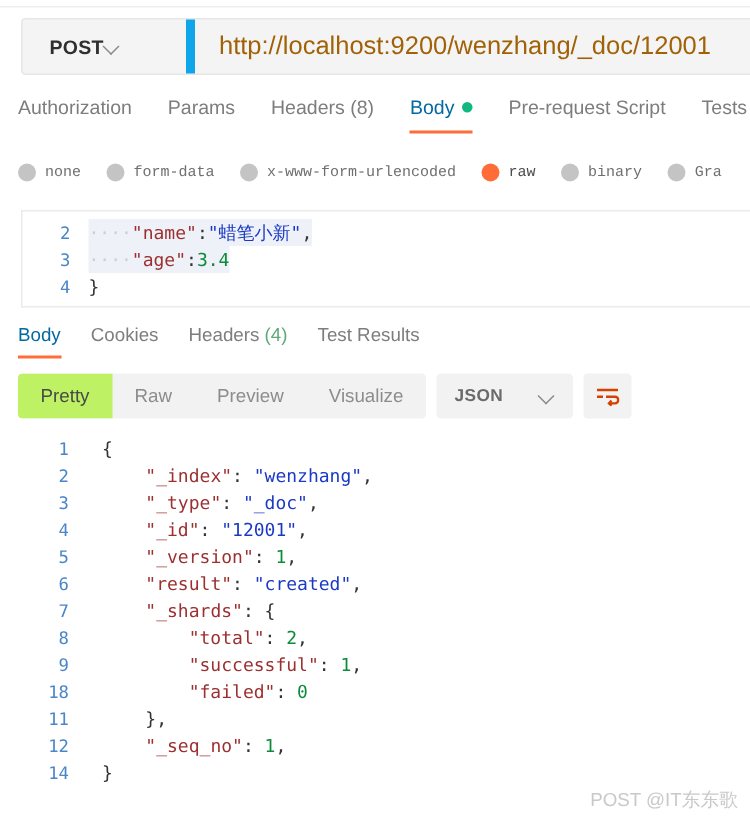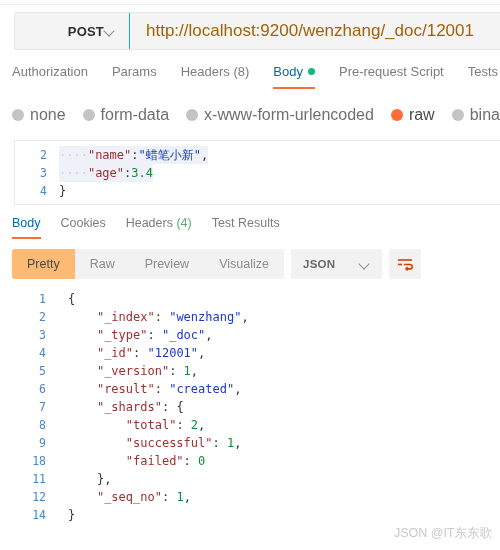--- a/index.html
+++ b/index.html
@@ -36,23 +36,23 @@
     align-items: stretch;
     background: #f4f4f4;
     border: 1px solid #e6e6e6;
     border-right: none;
     border-radius: 3px 0 0 3px;
   }
   .method-select {
     width: 115px;
     display: flex;
     align-items: center;
-    justify-content: flex-end;
+    justify-content: flex-start;
     padding: 0 14px 0 18px;
-    border-right: 1px solid #0ea5e9;
+    border-right: 6px solid #0ea5e9;
     cursor: pointer;
   }
   .method-label {
     font-size: 13px;
     font-weight: bold;
     color: #2f2f2f;
     letter-spacing: .2px;
   }
   .chevron {
     width: 11px; height: 11px;
@@ -135,22 +135,23 @@
   }
   .radio-mark {
     width: 12px; height: 12px;
     border-radius: 50%;
     background: #c4c4c4;
     margin-right: 6px;
     flex: none;
   }
   .radio-item.selected .radio-mark { background: #ff6c37; }
   .radio-label {
-    font-size: 16px;
+    font-size: 10px;
     color: #6f6f6f;
+    font-family: Liberation Mono, monospace;
   }
   .radio-item.selected .radio-label { color: #4a4a4a; }
 
   
   .req-editor {
     position: absolute;
     top: 140px; left: 14px;
     width: 486px; height: 65px;
     background: #ffffff;
     border: 1px solid #eaeaea;
@@ -213,21 +214,21 @@
   }
   .seg {
     display: flex;
     align-items: center;
     padding: 0 15px;
     font-size: 12.5px;
     color: #8c8c8c;
     cursor: pointer;
   }
   .seg.active {
-    background: #fdba74;
+    background: #bef264;
     color: #494949;
   }
   .json-select {
     display: flex;
     align-items: center;
     gap: 24px;
     height: 30px;
     padding: 0 12px;
     background: #f2f2f2;
     border-radius: 3px;
@@ -420,14 +421,14 @@
       <div class="code-line">
         <span class="gutter">12</span>
         <span class="code-text"><span class="tok-punct">    </span><span class="tok-key">"_seq_no"</span><span class="tok-punct">: </span><span class="tok-num">1</span><span class="tok-punct">,</span></span>
       </div>
       <div class="code-line">
         <span class="gutter">14</span>
         <span class="code-text"><span class="tok-punct">}</span></span>
       </div>
     </div>
 
-  <div class="watermark">JSON @IT东东歌</div>
+  <div class="watermark">POST @IT东东歌</div>
 </div>
 
 </body></html>

